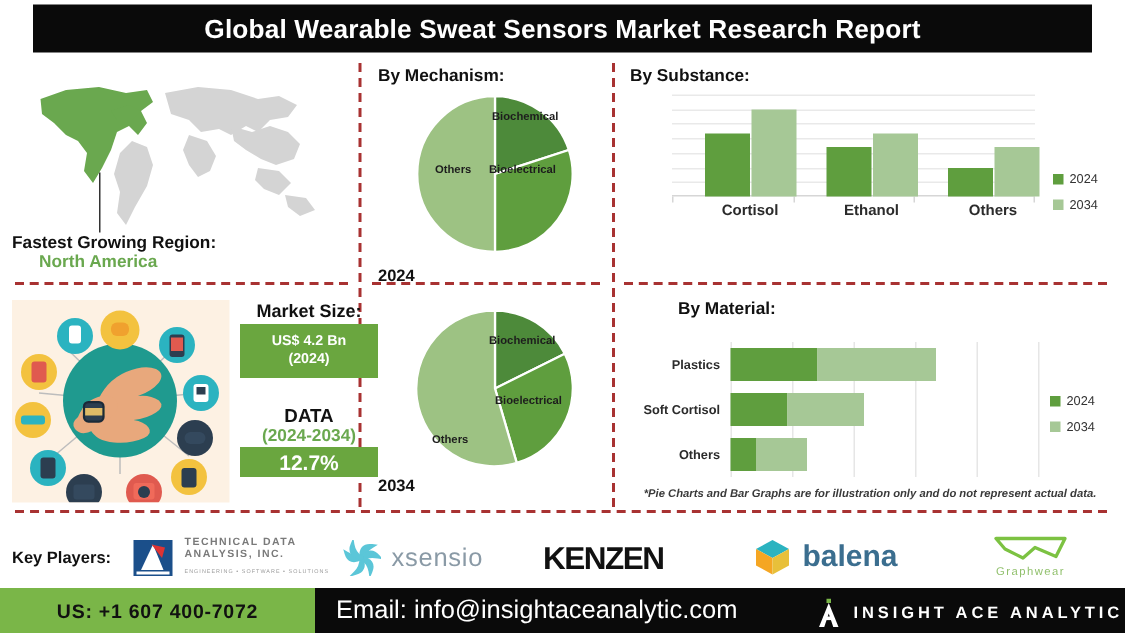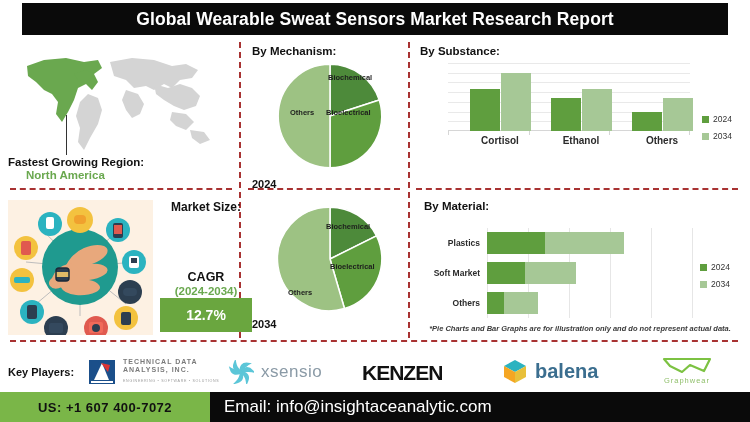--- a/index.html
+++ b/index.html
@@ -26,21 +26,21 @@
   .illus{position:absolute;left:8px;top:200px;width:145px;height:135px;background:#fdf1e3;overflow:hidden;}
   .illus svg{display:block;}
 
   
   .ms-title{position:absolute;left:160px;top:200px;width:92px;text-align:center;font-size:12px;font-weight:bold;color:#111;}
   .ms-box{position:absolute;left:160px;top:216px;width:92px;height:36px;background:#6aa63f;
           display:flex;flex-direction:column;align-items:center;justify-content:center;}
   .ms-box span{color:#fff;font-size:9.5px;font-weight:bold;line-height:12px;}
   .cagr-title{position:absolute;left:158px;top:270px;width:96px;text-align:center;font-size:12.5px;font-weight:bold;color:#111;}
   .cagr-years{position:absolute;left:155px;top:285px;width:102px;text-align:center;font-size:11.5px;font-weight:bold;color:#6aa84f;}
-  .cagr-box{position:absolute;left:160px;top:298px;width:92px;height:34px;background:#6aa63f;
+  .cagr-box{position:absolute;left:160px;top:298px;width:92px;height:20px;background:#6aa63f;
             display:flex;align-items:center;justify-content:center;}
   .cagr-box span{color:#fff;font-size:14px;font-weight:bold;}
 
   
   .sec-title{position:absolute;font-size:11.5px;font-weight:bold;color:#111;}
 
   
   .pie{position:absolute;}
   .pie-year{position:absolute;font-size:11px;font-weight:bold;color:#111;}
   .pie-lbl{position:absolute;font-size:7.5px;font-weight:bold;color:#1d1d1d;white-space:nowrap;}
@@ -161,21 +161,25 @@
           <rect x="6" y="77" width="16" height="6" rx="2" fill="#2bb3c0"></rect>
         <circle cx="18" cy="48" r="12" fill="#f3c23f"></circle>
           <rect x="13" y="41" width="10" height="14" rx="2" fill="#e05a4f"></rect>
         <circle cx="42" cy="24" r="12" fill="#2bb3c0"></circle>
           <rect x="38" y="17" width="8" height="12" rx="2" fill="#fff"></rect>
       </g>
     </svg>
   </div>
 
   <div class="ms-title">Market Size:</div>
-  <div class="cagr-title">CAGR</div>
+  <div class="ms-box">
+    <span>US$ 4.2 Bn</span>
+    <span>(2024)</span>
+  </div>
+  <div class="cagr-title">DATA</div>
   <div class="cagr-years">(2024-2034)</div>
   <div class="cagr-box">
     <span>12.7%</span>
   </div>
 
   <div class="sec-title" style="left:252px;top:45px;">By Mechanism:</div>
 
   <div class="pie" style="left:276px;top:62px;">
     <svg width="108" height="108" viewBox="0 0 100 100" xmlns="http://www.w3.org/2000/svg">
       <path d="M50 50 L50 2 A48 48 0 0 1 95.6 35.2 Z" fill="#4d8a3a" stroke="#fff" stroke-width="1.4"></path>
@@ -230,21 +234,21 @@
     <div>
       <i style="background:#5f9e3e;"></i>
       <span>2024</span>
     </div>
     <div>
       <i style="background:#a6c896;"></i>
       <span>2034</span>
     </div>
   </div>
 
-  <div class="sec-title" style="left:408px;top:200px;padding-left:16px;">By Material:</div>
+  <div class="sec-title" style="left:436px;top:200px;padding-left:16px;">By Material:</div>
   <div class="hbc">
     <div class="vgrid" style="left:0;"></div>
       <div class="vgrid" style="left:41px;"></div>
     <div class="vgrid" style="left:82px;"></div>
       <div class="vgrid" style="left:123px;"></div>
     <div class="vgrid" style="left:164px;"></div>
       <div class="vgrid" style="left:205px;"></div>
 
     <div class="hbar-row" style="top:4px;">
       <span style="width:58px;background:#5f9e3e;"></span>
@@ -253,21 +257,21 @@
     <div class="hbar-row" style="top:34px;">
       <span style="width:38px;background:#5f9e3e;"></span>
       <span style="width:51px;background:#a6c896;"></span>
     </div>
     <div class="hbar-row" style="top:64px;">
       <span style="width:17px;background:#5f9e3e;"></span>
       <span style="width:34px;background:#a6c896;"></span>
     </div>
   </div>
   <div class="hbc-cat" style="left:400px;top:238px;">Plastics</div>
-  <div class="hbc-cat" style="left:400px;top:268px;">Soft Market</div>
+  <div class="hbc-cat" style="left:400px;top:268px;">Soft Cortisol</div>
   <div class="hbc-cat" style="left:400px;top:298px;">Others</div>
 
   <div class="legend" style="left:700px;top:262px;">
     <div>
       <i style="background:#5f9e3e;"></i>
       <span>2024</span>
     </div>
     <div>
       <i style="background:#a6c896;"></i>
       <span>2034</span>
@@ -326,14 +330,22 @@
     </svg>
     <span style="font-size:7.5px;color:#8fbf6a;letter-spacing:1px;margin-top:1px;">Graphwear</span>
   </div>
 
   <div class="foot-green">
     <span>US: +1 607 400-7072</span>
   </div>
   <div class="foot-black">
     <span class="foot-email">Email: info@insightaceanalytic.com</span>
   </div>
+  <div class="foot-brand">
+    <svg width="15" height="19" viewBox="0 0 15 19" xmlns="http://www.w3.org/2000/svg">
+      <rect x="6" y="0" width="3" height="3" fill="#7ab648"></rect>
+      <path d="M7.5 3 L14 19 L10.5 19 L7.5 10 L4.5 19 L1 19 Z" fill="#fff"></path>
+      <rect x="4" y="12" width="7" height="2.4" fill="#fff"></rect>
+    </svg>
+    <span class="foot-brand-text">INSIGHT ACE ANALYTIC</span>
+  </div>
 
 </div>
 
 </body></html>

